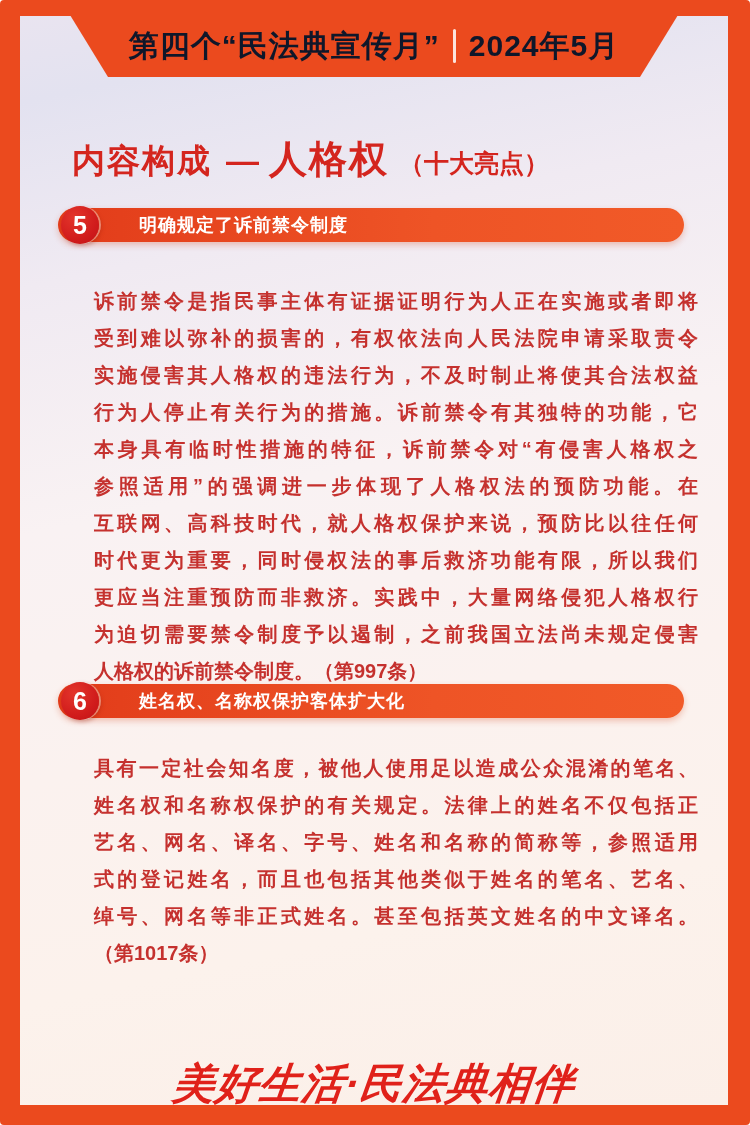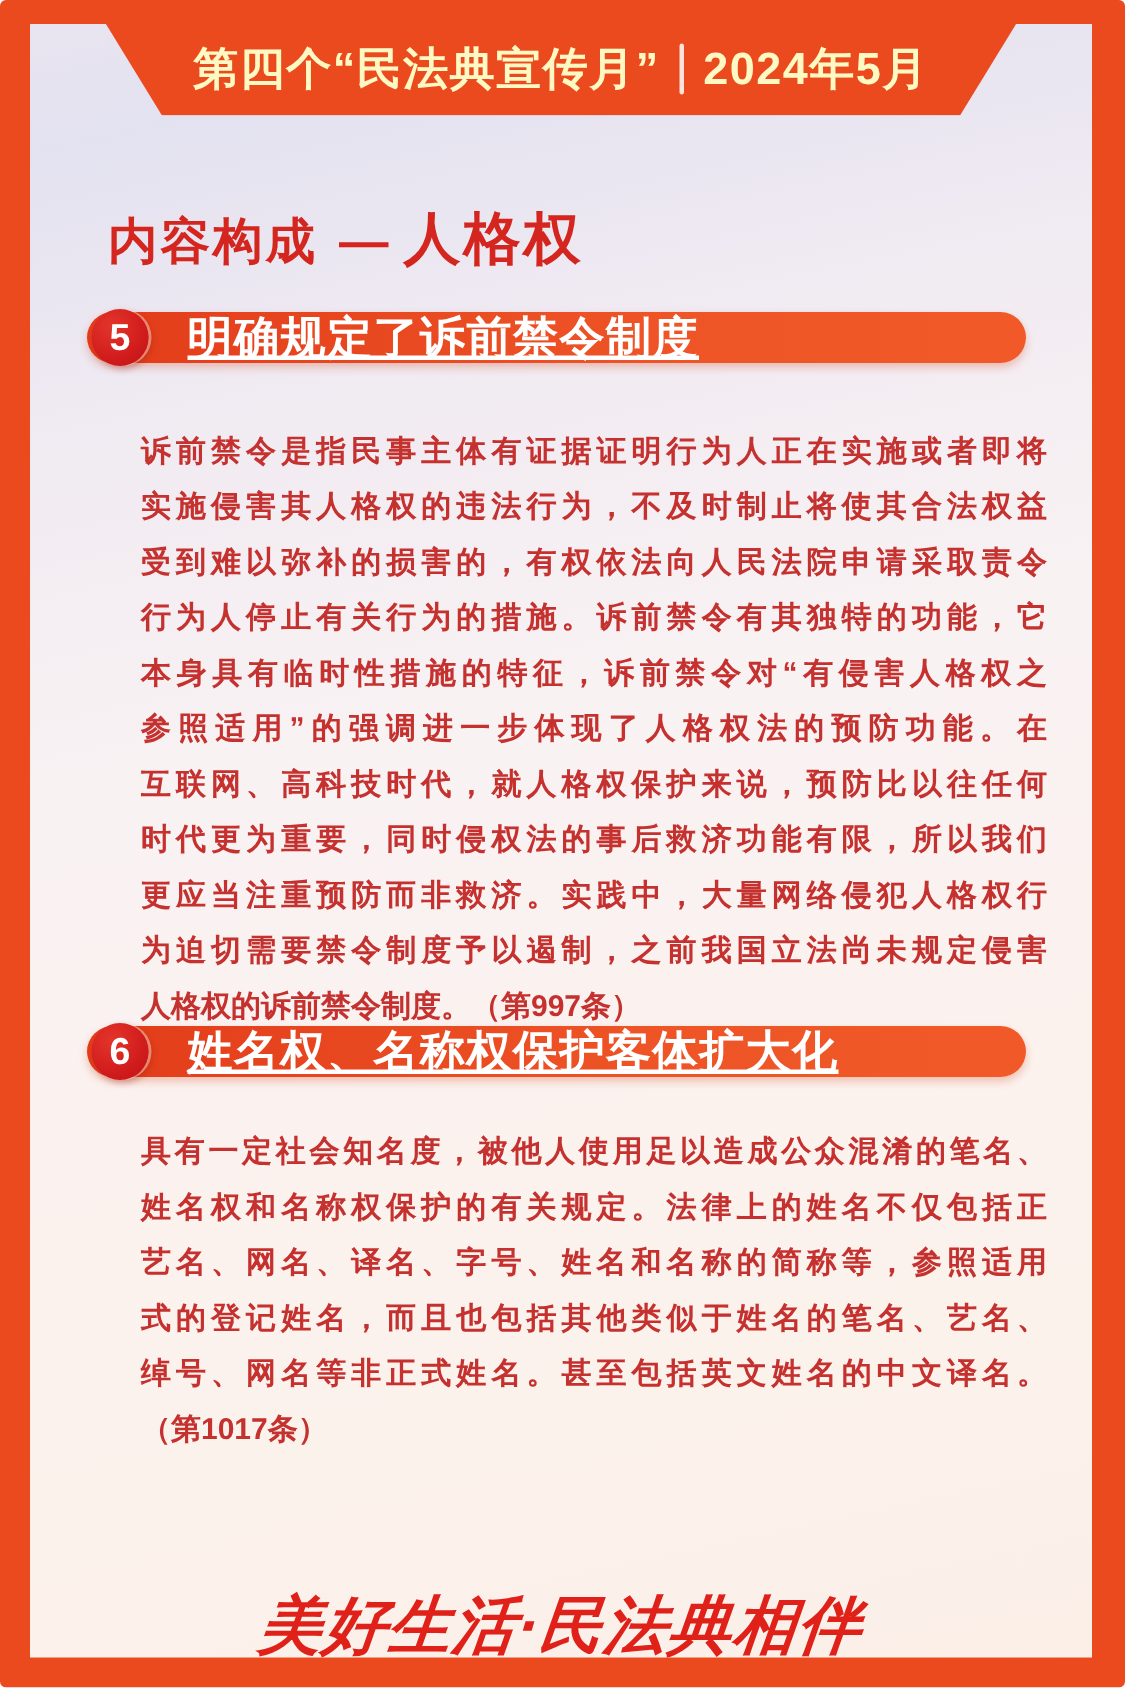--- a/index.html
+++ b/index.html
@@ -41,21 +41,21 @@
     width: 608px;
     height: 62px;
     background: #EB4A1E;
     clip-path: polygon(0 0, 100% 0, calc(100% - 38px) 100%, 38px 100%);
     display: flex;
     align-items: center;
     justify-content: center;
     gap: 13px;
   }
   .banner-text {
-    color: #fef9c3;
+    color: #0f172a;
     font-size: 30px;
     font-weight: bold;
     letter-spacing: 1px;
     white-space: nowrap;
   }
   .banner-divider {
     width: 3px;
     height: 34px;
     background: rgba(255,255,255,0.85);
     border-radius: 2px;
@@ -98,26 +98,25 @@
     color: #FFFFFF;
     font-size: 25px;
     font-weight: 900;
     display: flex;
     align-items: center;
     justify-content: center;
     flex: 0 0 auto;
   }
   .pill-title {
     color: #FFFFFF;
-    font-size: 30px;
+    font-size: 18px;
     font-weight: 800;
     letter-spacing: 1px;
-    margin-left: 26px;
-    white-space: nowrap;
-    text-decoration: underline;
+    margin-left: 40px;
+    white-space: nowrap;
   }
   
   .body-block {
     position: absolute;
     left: 74px;
     width: 604px;
     color: #C5312E;
     font-size: 20px;
     font-weight: 700;
     margin-top: 27px;
@@ -159,31 +158,32 @@
     <div class="banner">
       <span class="banner-text">第四个“民法典宣传月”</span>
       <span class="banner-divider"></span>
       <span class="banner-text">2024年5月</span>
     </div>
 
     <div class="main-title">
       <span class="t-prefix">内容构成</span>
       <span class="t-dash">—</span>
       <span class="t-highlight">人格权</span>
+      <span class="t-suffix">（十大亮点）</span>
     </div>
 
     <div class="pill pill-5">
       <span class="badge">5</span>
       <span class="pill-title">明确规定了诉前禁令制度</span>
     </div>
 
     <div class="body-block body-5">
       <div class="body-line">诉前禁令是指民事主体有证据证明行为人正在实施或者即将</div>
+      <div class="body-line">受到难以弥补的损害的，有权依法向人民法院申请采取责令</div>
       <div class="body-line">实施侵害其人格权的违法行为，不及时制止将使其合法权益</div>
-      <div class="body-line">受到难以弥补的损害的，有权依法向人民法院申请采取责令</div>
       <div class="body-line">行为人停止有关行为的措施。诉前禁令有其独特的功能，它</div>
       <div class="body-line">本身具有临时性措施的特征，诉前禁令对“有侵害人格权之</div>
       <div class="body-line">参照适用”的强调进一步体现了人格权法的预防功能。在</div>
       <div class="body-line">互联网、高科技时代，就人格权保护来说，预防比以往任何</div>
       <div class="body-line">时代更为重要，同时侵权法的事后救济功能有限，所以我们</div>
       <div class="body-line">更应当注重预防而非救济。实践中，大量网络侵犯人格权行</div>
       <div class="body-line">为迫切需要禁令制度予以遏制，之前我国立法尚未规定侵害</div>
       <div class="body-line last">人格权的诉前禁令制度。（第997条）</div>
     </div>
 

